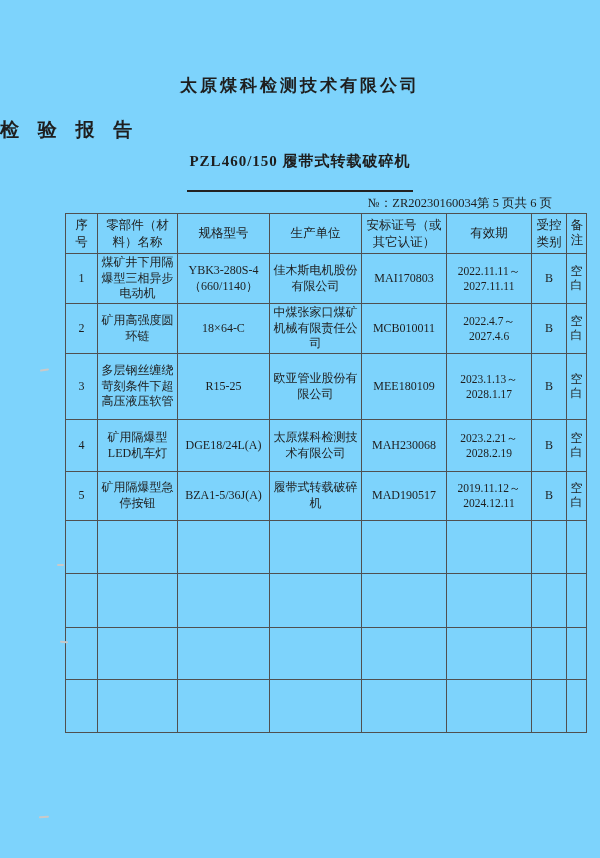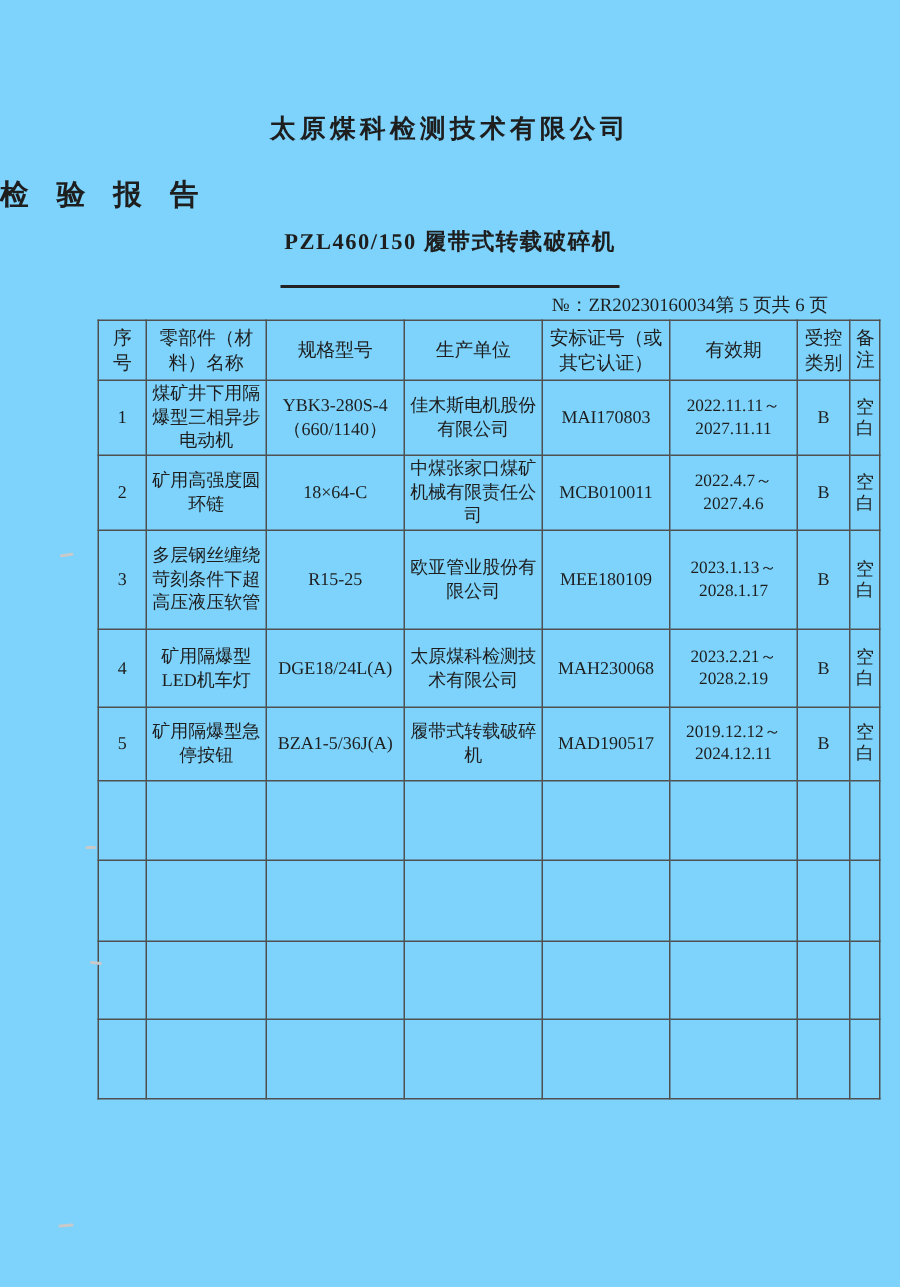--- a/index.html
+++ b/index.html
@@ -208,21 +208,21 @@
     <tr style="height:49px">
       <td class="c-seq">5</td>
       <td class="c-name">矿用隔爆型急停按钮</td>
       <td class="c-model">
             <span class="mline">BZA1-5/36J(A)</span>
             <span class="mline"></span>
           </td>
       <td class="c-manu">履带式转载破碎机</td>
       <td class="c-cert">MAD190517</td>
       <td class="c-val">
-            <span class="vline">2019.12.12～</span>
+            <span class="vline">2019.11.12～</span>
             <span class="vline">2024.12.11</span>
           </td>
       <td class="c-ctrl">B</td>
       <td class="c-rem"><span class="vert">空白</span></td>
     </tr>
 
 
     <tr style="height:53px">
       <td></td>
           <td></td>

